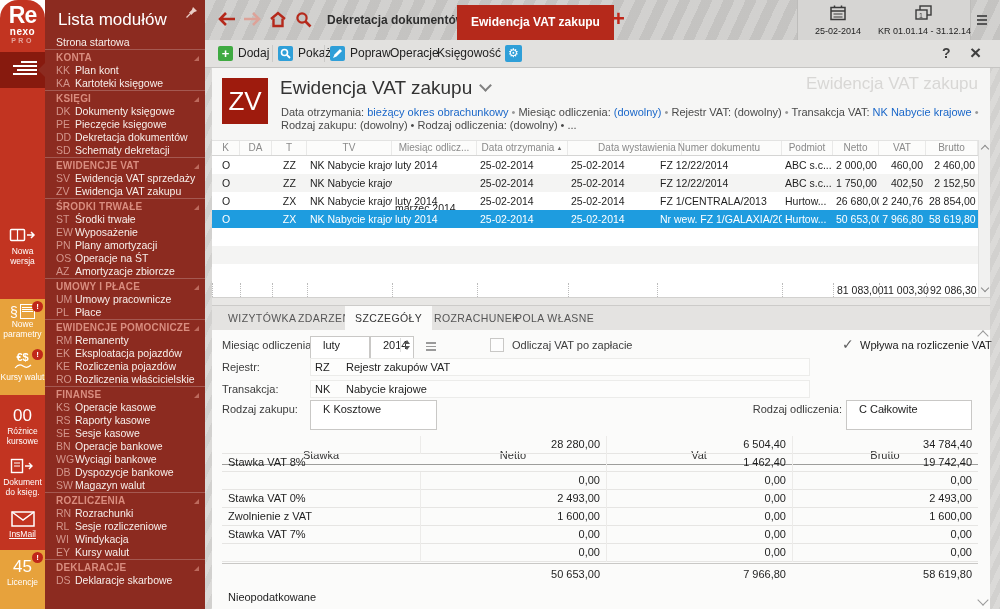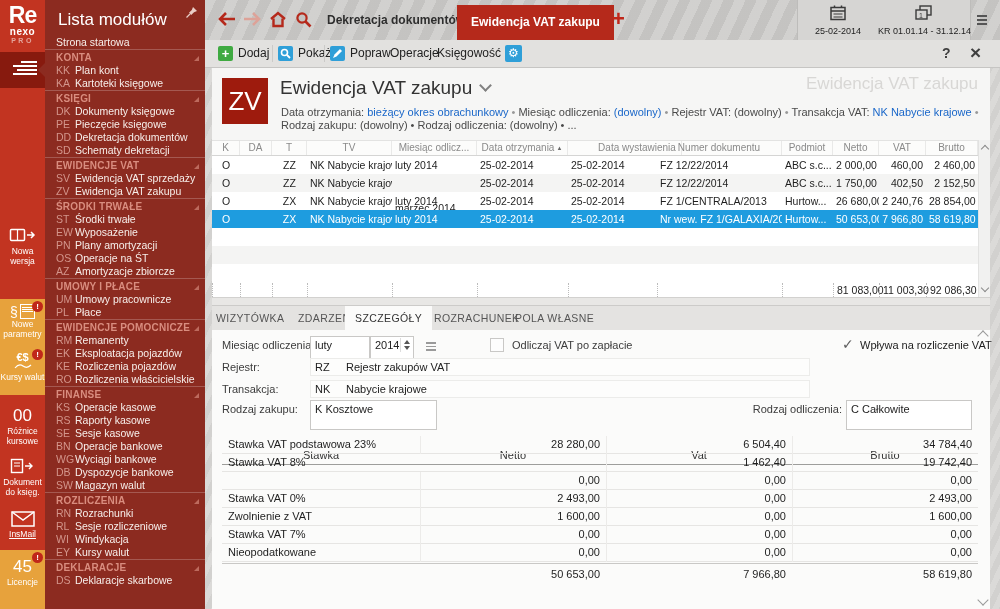--- a/index.html
+++ b/index.html
@@ -1,19 +1,19 @@
 <!DOCTYPE html>
 <html><head>
 <meta charset="utf-8">
 <style>
   html,body{margin:0;padding:0;background:#888;}
   #root{position:relative;width:1000px;height:609px;overflow:hidden;background:#fff;
         font-family:"Liberation Sans","DejaVu Sans",sans-serif;-webkit-font-smoothing:antialiased;}
   
-  .rail{position:absolute;left:0;top:0;width:45px;height:609px;background:#c23421;}
+  .rail{position:absolute;left:0;top:0;width:45px;height:609px;background:#c23421;border-radius:18px;}
   .logo{position:absolute;left:0;top:4px;width:45px;text-align:center;color:#fff;}
   .logo .re{font-size:23px;font-weight:bold;line-height:23px;letter-spacing:-1px;}
   .logo .nexo{font-size:10px;font-weight:bold;line-height:9px;letter-spacing:.5px;}
   .logo .pro{font-size:7px;line-height:9px;letter-spacing:2.5px;color:rgba(255,255,255,.55);font-weight:bold;}
   .rail-active{position:absolute;left:0;top:52px;width:45px;height:36px;background:#871a0e;}
   .ham{position:absolute;right:8px;top:9px;width:24px;}
   .ham i{display:block;height:2px;background:#fff;margin-bottom:2px;}
   .ham i:nth-child(1){width:16px;margin-left:8px;}
   .ham i:nth-child(2){width:24px;}
   .ham i:nth-child(3){width:20px;margin-left:4px;}
@@ -116,21 +116,21 @@
   .splitter{position:absolute;left:0;top:229px;width:778px;height:9px;background:#e8e7e5;
             border-top:1px solid #d2d1cf;border-bottom:1px solid #cccbc9;box-sizing:border-box;cursor:row-resize;}
   .tabs{position:absolute;left:0;top:238px;width:778px;height:24px;background:#e4e3e1;}
   .dtab{position:absolute;top:0;height:24px;line-height:24px;font-size:10.5px;letter-spacing:.4px;
         color:#555;cursor:pointer;white-space:nowrap;}
   .dtab.active{background:#fbfbfa;color:#333;padding:0 10px;}
   
   .detail{position:absolute;left:0;top:262px;width:778px;height:279px;background:#fbfbfa;}
   .lbl{position:absolute;font-size:11px;color:#3c3c3c;height:18px;line-height:18px;white-space:nowrap;}
   .inbox{position:absolute;height:30px;line-height:16px;font-size:11px;color:#222;background:#fff;
-         border:1px solid #c9c8c6;box-sizing:border-box;padding-left:4px;cursor:text;white-space:nowrap;}
+         border:1px solid #c9c8c6;box-sizing:border-box;padding-left:12px;cursor:text;white-space:nowrap;}
   .flat{position:absolute;height:18px;line-height:16px;font-size:11px;color:#222;background:#fdfdfc;
         border:1px solid #ececea;box-sizing:border-box;padding-left:4px;white-space:nowrap;cursor:text;}
   .flat .fcode{display:inline-block;width:28px;}
   .spin{position:absolute;right:1px;top:1px;width:11px;height:14px;border-left:1px solid #ddd;}
   .spin .su{position:absolute;left:3px;top:2px;width:0;height:0;border-left:3px solid transparent;
             border-right:3px solid transparent;border-bottom:4px solid #555;}
   .spin .sd{position:absolute;left:3px;bottom:2px;width:0;height:0;border-left:3px solid transparent;
             border-right:3px solid transparent;border-top:4px solid #555;}
   .lines-btn{position:absolute;width:10px;cursor:pointer;}
   .lines-btn i{display:block;height:1.5px;background:#9a9a9a;margin-bottom:2px;}
@@ -466,21 +466,21 @@
         <div class="scell" style="left: 667px; width: 47px;">11 003,30</div>
         <div class="scell" style="left: 714px; width: 52px;">92 086,30</div>
       </div>
     <div class="gscroll">
       <div class="sarr up"></div>
       <div class="sarr down"></div>
     </div>
 
     <div class="splitter"></div>
     <div class="tabs" id="detail-tabs">
-        <div class="dtab" style="left: 4px; text-align: right;">WIZYTÓWKA</div>
+        <div class="dtab" style="left: 16px; text-align: right;">WIZYTÓWKA</div>
         <div class="dtab" style="left: 86px;">ZDARZENIE</div>
         <div class="dtab active" style="left: 133px;">SZCZEGÓŁY</div>
         <div class="dtab" style="left: 222px;">ROZRACHUNEK</div>
         <div class="dtab" style="left: 303px;">POLA WŁASNE</div>
       </div>
 
     <div class="detail">
 
       <div class="lbl" style="left:10px;top:6px;">Miesiąc odliczenia:</div>
       <div class="inbox" style="left:98px;top:6px;width:60px;">luty</div>
@@ -519,21 +519,20 @@
       <div class="inbox" style="left:634px;top:70px;width:126px;">C  Całkowite</div>
 
       <div class="vh" id="vat-header">
           <div class="vhc" style="left: 0px; width: 198px;">Stawka</div>
           <div class="vhc" style="left: 198px; width: 186px;">Netto</div>
           <div class="vhc" style="left: 384px; width: 186px;">Vat</div>
           <div class="vhc" style="left: 570px; width: 186px;">Brutto</div>
         </div>
       <div id="vat-rows">
           <div class="vrow" style="top: 106px;">
-            <div class="vc lab" style="left: 0px; width: 198px;">Stawka VAT podstawowa 23%</div>
             <div class="vc val" style="left: 198px; width: 186px;">28 280,00</div>
             <div class="vc val" style="left: 384px; width: 186px;">6 504,40</div>
             <div class="vc val" style="left: 570px; width: 186px;">34 784,40</div>
           </div>
           <div class="vrow" style="top: 124px;">
             <div class="vc lab" style="left: 0px; width: 198px;">Stawka VAT 8%</div>
             <div class="vc val" style="left: 384px; width: 186px;">1 462,40</div>
             <div class="vc val" style="left: 570px; width: 186px;">19 742,40</div>
           </div>
           <div class="vrow" style="top: 142px;">
@@ -553,21 +552,21 @@
             <div class="vc val" style="left: 384px; width: 186px;">0,00</div>
             <div class="vc val" style="left: 570px; width: 186px;">1 600,00</div>
           </div>
           <div class="vrow" style="top: 196px;">
             <div class="vc lab" style="left: 0px; width: 198px;">Stawka VAT 7%</div>
             <div class="vc val" style="left: 198px; width: 186px;">0,00</div>
             <div class="vc val" style="left: 384px; width: 186px;">0,00</div>
             <div class="vc val" style="left: 570px; width: 186px;">0,00</div>
           </div>
           <div class="vrow" style="top: 214px;">
-            <div class="vc lab" style="left: 0px; width: 198px;">Nieopodatkowane</div>
+            <div class="vc lab" style="left: 0px; width: 198px; margin-top: 45px;">Nieopodatkowane</div>
             <div class="vc val" style="left: 198px; width: 186px;">0,00</div>
             <div class="vc val" style="left: 384px; width: 186px;">0,00</div>
             <div class="vc val" style="left: 570px; width: 186px;">0,00</div>
           </div>
         </div>
       <div class="vtot" id="vat-totals" style="top:233px;">
           <div class="vtc" style="left: 198px; width: 186px;">50 653,00</div>
           <div class="vtc" style="left: 384px; width: 186px;">7 966,80</div>
           <div class="vtc" style="left: 570px; width: 186px;">58 619,80</div>
         </div>

